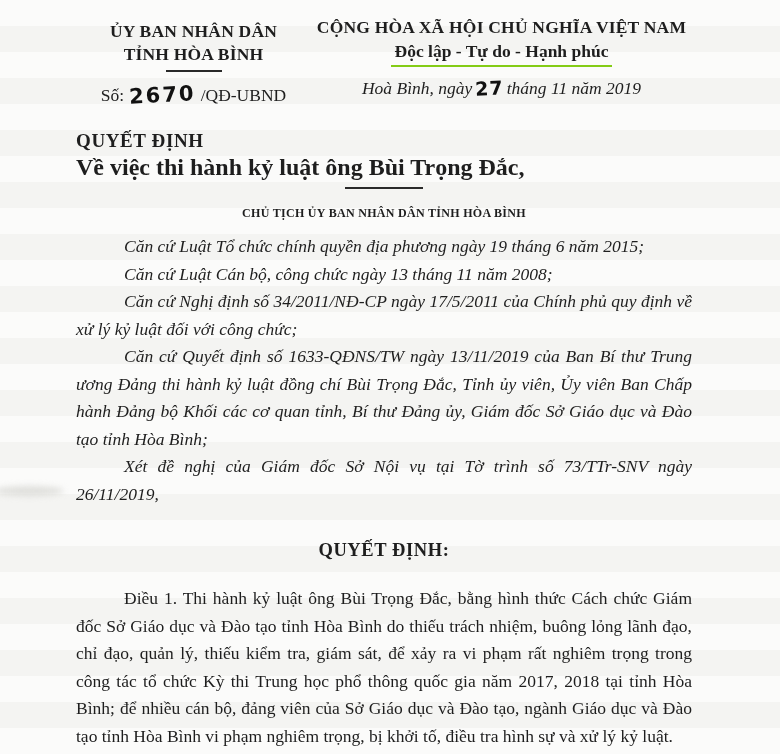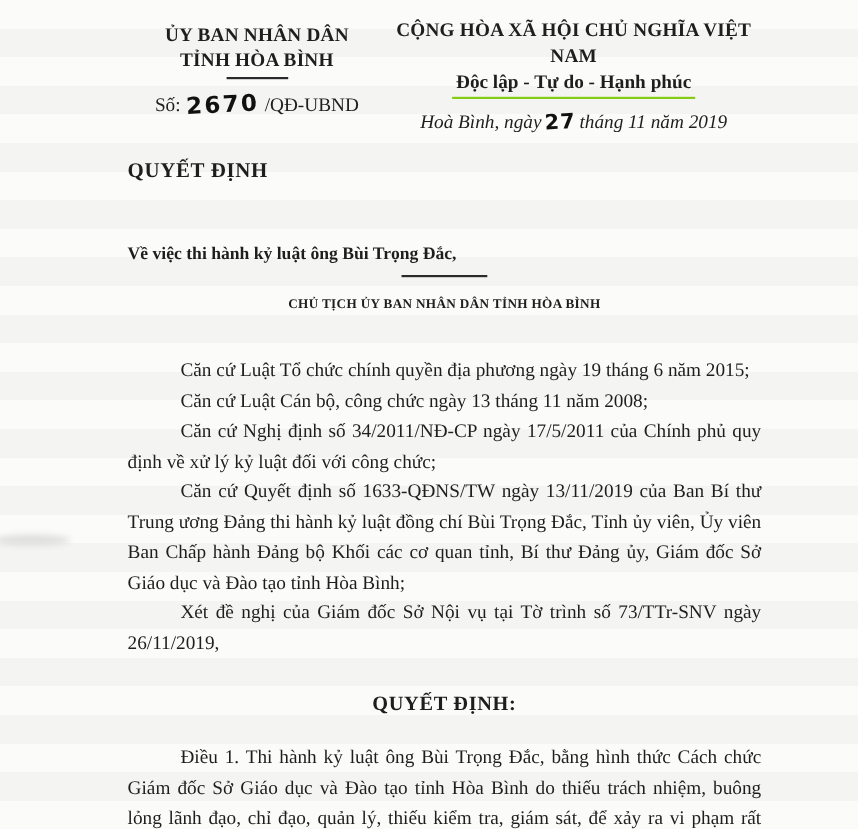--- a/index.html
+++ b/index.html
@@ -30,21 +30,21 @@
     height: 10px;
     background: #d8d8d4;
     border-radius: 50%;
     filter: blur(3px);
     opacity: 0.8;
   }
 
   .doc {
     width: 780px;
     height: 554px;
-    padding: 16px 88px 0 116px;
+    padding: 16px 88px 0 76px;
     position: relative;
   }
 
   
   .hdr {
     display: flex;
     align-items: flex-start;
   }
   .hdr-left {
     flex: 0 0 235px;
@@ -109,41 +109,41 @@
     margin-top: 22px;
   }
   .title-main {
     font-weight: bold;
     font-size: 19px;
     letter-spacing: 0.6px;
     line-height: 26px;
   }
   .title-sub {
     font-weight: bold;
-    font-size: 16px;
+    font-size: 24px;
     line-height: 27px;
-    margin-top: 48px;
   }
   .title-rule {
     width: 78px;
     height: 2px;
     background: #2a2a2a;
     margin: 6px auto 0 auto;
   }
   .authority {
     text-align: center;
     font-weight: bold;
     font-size: 12px;
     letter-spacing: 0.3px;
     margin-top: 17px;
   }
 
   
   .preamble {
-    margin-top: 39px;
+    margin-top: 12px;
+    font-style: italic;
   }
   .body-p {
     font-size: 17.5px;
     line-height: 27.5px;
     text-align: justify;
     text-indent: 48px;
   }
   .decision-heading {
     text-align: center;
     font-weight: bold;

